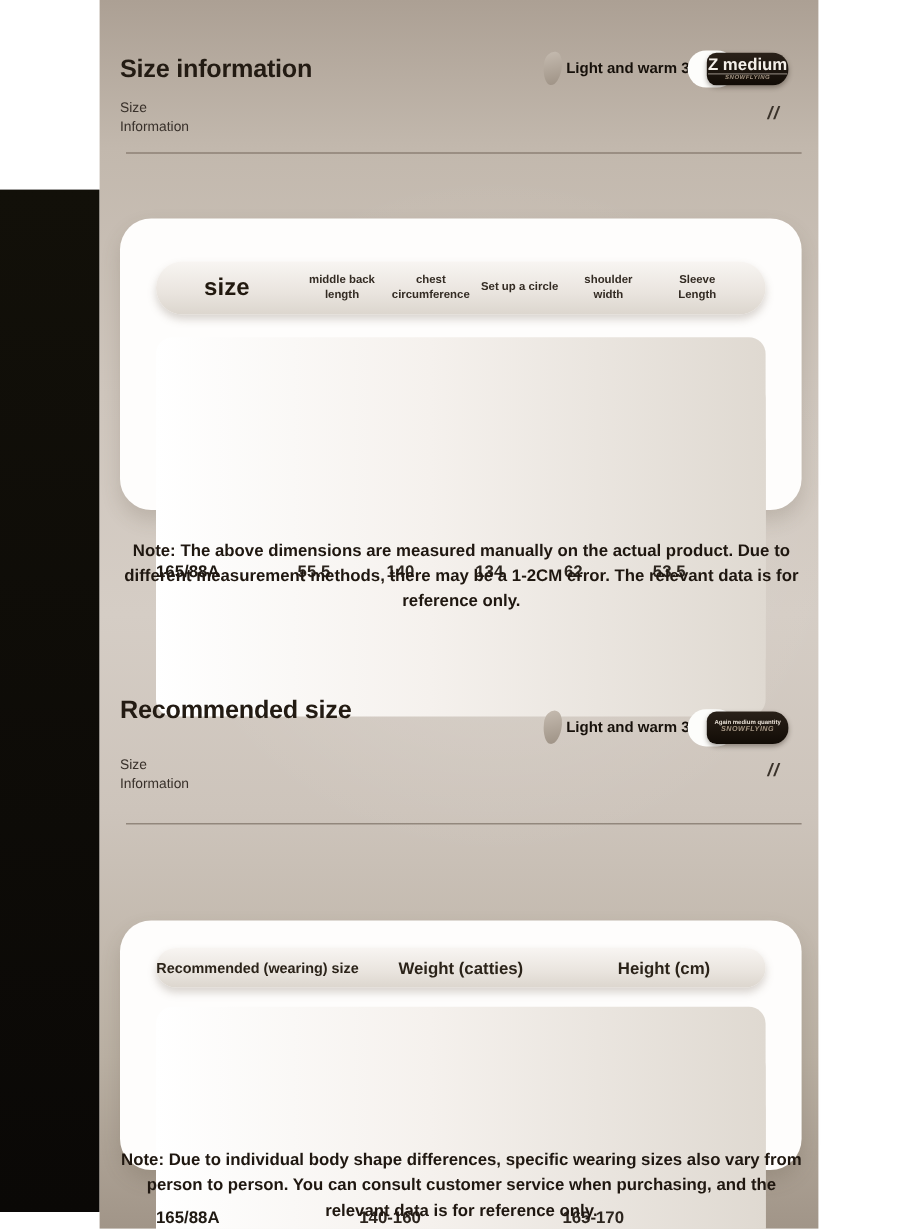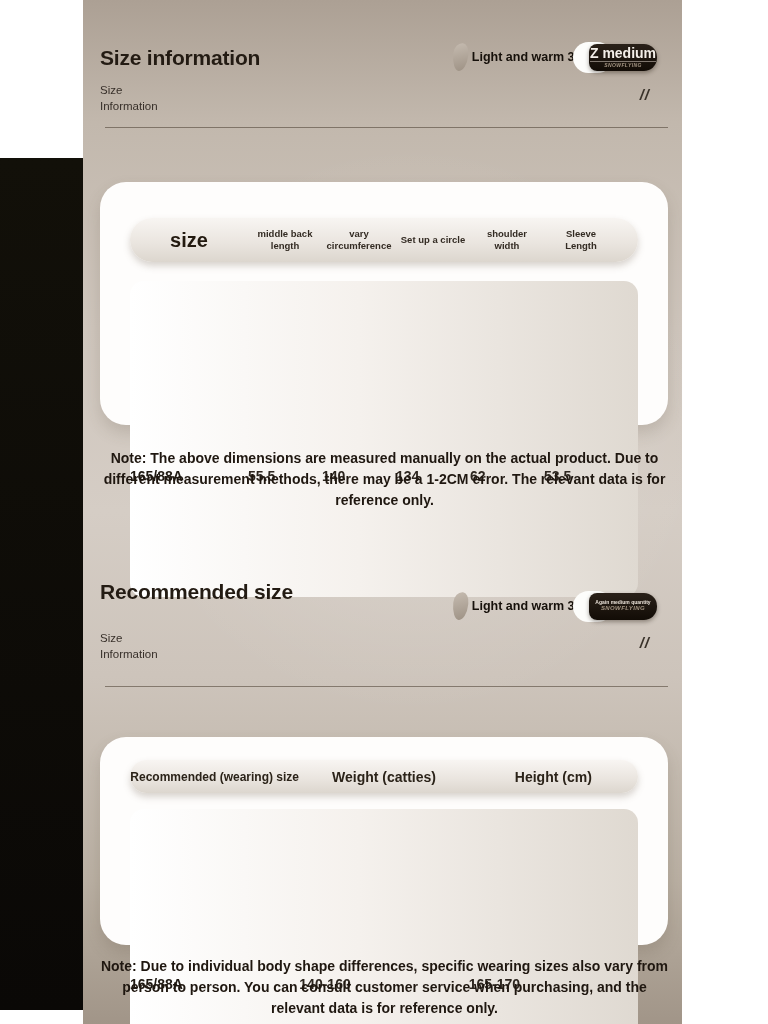--- a/index.html
+++ b/index.html
@@ -104,21 +104,21 @@
 
     <div class="sub-label" style="top:82px;">Size
 Information</div>
     <div class="slashes" style="top:86px;">//</div>
     <div class="divider" style="top:127px;"></div>
 
     <div class="card" style="top:182px; height:243px;">
       <div class="hdr-pill hdr1 g6">
         <span class="size-h">size</span>
         <span class="col-h">middle back length</span>
-        <span class="col-h">vary
+        <span class="col-h">chest
 circumference</span>
         <span class="col-h">Set up a circle</span>
         <span class="col-h">shoulder
 width</span>
         <span class="col-h">Sleeve
 Length</span>
       </div>
 
       <div class="row-pill g6" style="top:99px;">
         <span class="cell-size">155/80A</span>
@@ -159,21 +159,21 @@
           <span class="l2">SNOWFLYING</span>
         </span>
       </span>
     </div>
 
     <div class="sub-label" style="top:630px;">Size
 Information</div>
     <div class="slashes" style="top:634px;">//</div>
     <div class="divider" style="top:686px;"></div>
 
-    <div class="card" style="top:737px; height:208px;">
+    <div class="card" style="top:767px; height:208px;">
       <div class="hdr-pill hdr2 g3">
         <span class="col-h2">Recommended (wearing) size</span>
         <span class="col-h2 big">Weight (catties)</span>
         <span class="col-h2 big">Height (cm)</span>
       </div>
 
       <div class="row-pill g3" style="top:72px;">
         <span class="cell-size">155/80A</span>
         <span class="cell-val">100-120</span>
         <span class="cell-val">155-160</span>

